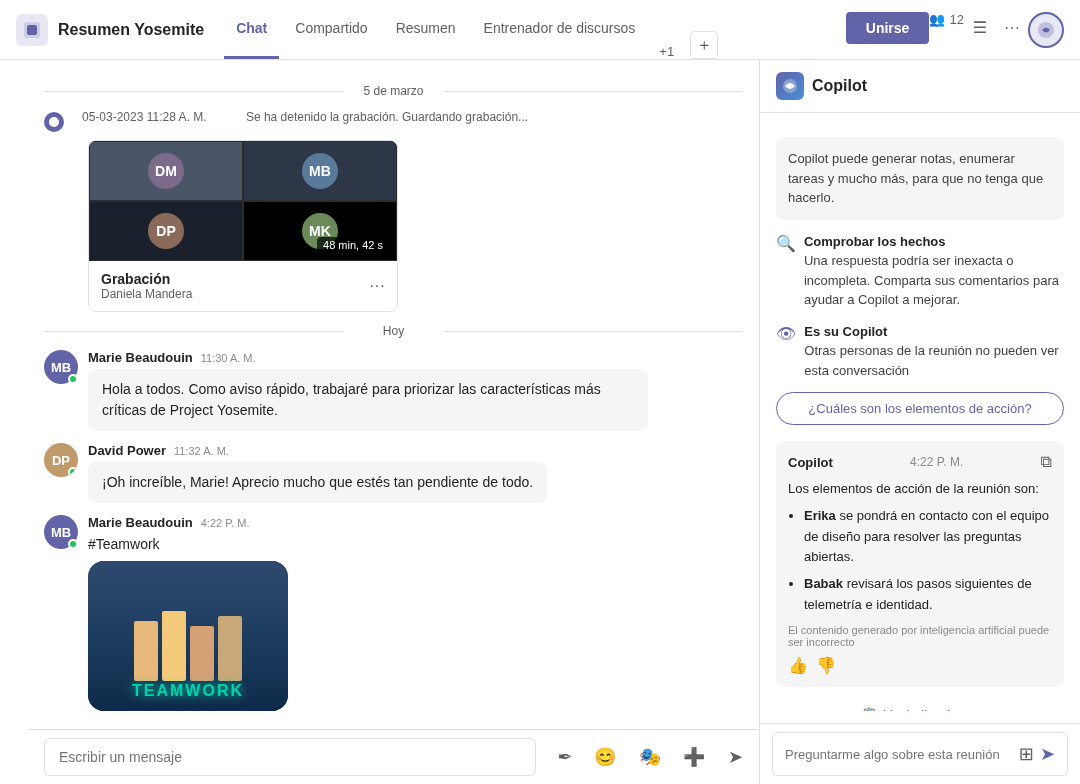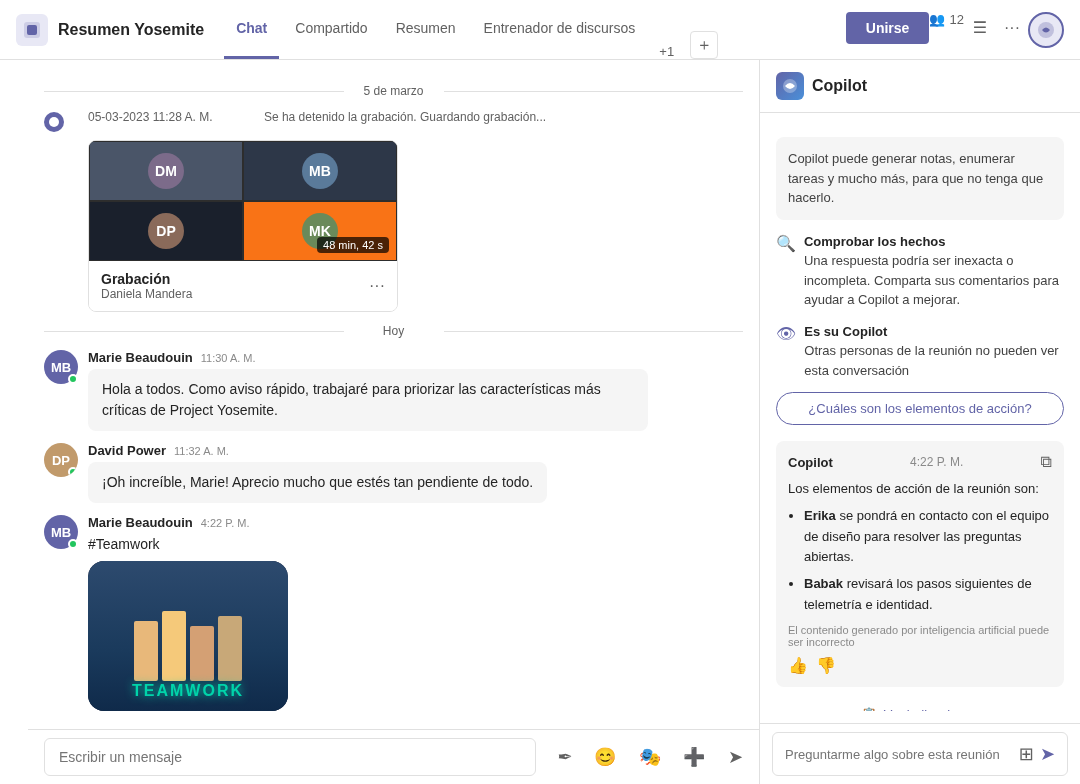--- a/index.html
+++ b/index.html
@@ -60,21 +60,21 @@
       margin: 12px 0; position: relative;
     }
     .date-divider::before, .date-divider::after {
       content: ''; position: absolute; top: 50%;
       width: calc(50% - 50px); height: 1px; background: #e0e0e0;
     }
     .date-divider::before { left: 0; }
     .date-divider::after { right: 0; }
 
     .system-msg {
-      display: flex; align-items: flex-start; gap: 24px;
+      display: flex; align-items: flex-start; gap: 18px;
       font-size: 12px; color: #616161; margin: 8px 0;
     }
     .system-msg .record-icon {
       width: 20px; height: 20px; border-radius: 50%; background: #6264a7;
       display: flex; align-items: center; justify-content: center;
       flex-shrink: 0; margin-top: 2px;
     }
 
     .recording-card {
       border: 1px solid #e0e0e0; border-radius: 8px; overflow: hidden;
@@ -85,21 +85,21 @@
       display: grid; grid-template-columns: 1fr 1fr; grid-template-rows: 1fr 1fr;
       height: 120px;
     }
     .thumb-cell {
       background: #3a3a5c; border: 1px solid #2d2d2d;
       display: flex; align-items: center; justify-content: center;
     }
     .thumb-cell:nth-child(1) { background: #4a5568; }
     .thumb-cell:nth-child(2) { background: #2d3748; }
     .thumb-cell:nth-child(3) { background: #1a202c; }
-    .thumb-cell:nth-child(4) { background: #f97316; }
+    .thumb-cell:nth-child(4) { background: #000000; }
     .thumb-avatar {
       width: 36px; height: 36px; border-radius: 50%;
       display: flex; align-items: center; justify-content: center;
       font-size: 14px; font-weight: 600; color: #fff;
     }
     .duration-badge {
       position: absolute; bottom: 8px; right: 8px;
       background: rgba(0,0,0,0.7); color: #fff;
       font-size: 11px; padding: 2px 6px; border-radius: 4px;
     }

